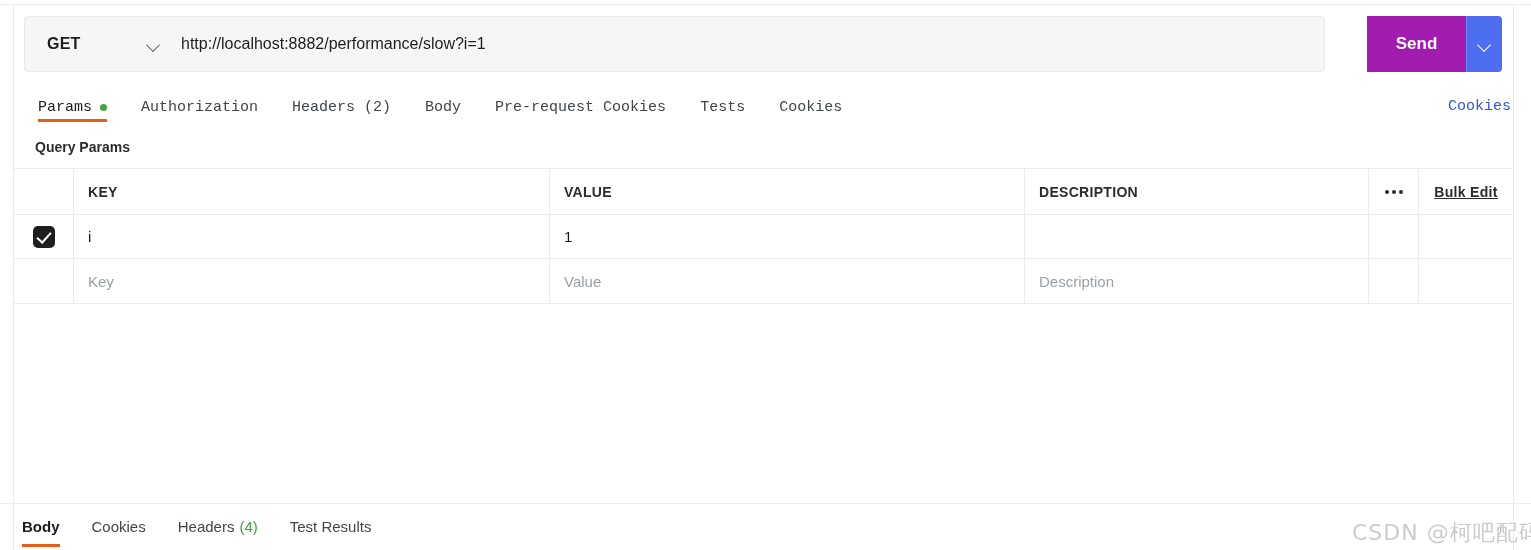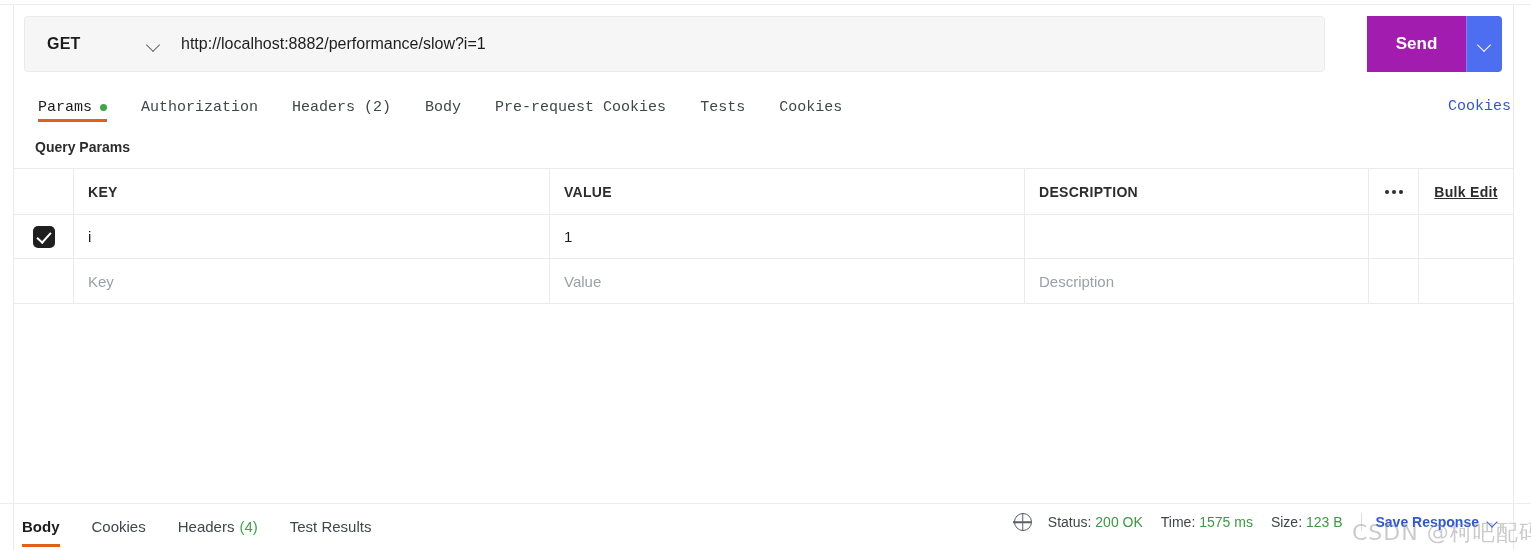--- a/index.html
+++ b/index.html
@@ -386,36 +386,16 @@
     </div>
     <div class="rtab">
       <span>Headers</span>
       <span class="cnt">(4)</span>
     </div>
     <div class="rtab">
       <span>Test Results</span>
     </div>
   </div>
 
-  <div class="resp-meta">
-    <span class="globe"></span>
-    <span class="meta-item">
-      <span>Status:</span>
-      <span class="mv">200 OK</span>
-    </span>
-    <span class="meta-item">
-      <span>Time:</span>
-      <span class="mv">1575 ms</span>
-    </span>
-    <span class="meta-item">
-      <span>Size:</span>
-      <span class="mv">123 B</span>
-    </span>
-    <span class="meta-sep"></span>
-    <span class="save-resp">
-      <span>Save Response</span>
-      <span class="chev"></span>
-    </span>
-  </div>
 
   <div class="watermark">CSDN @柯吧配码</div>
 
 </div>
 
 </body></html>

